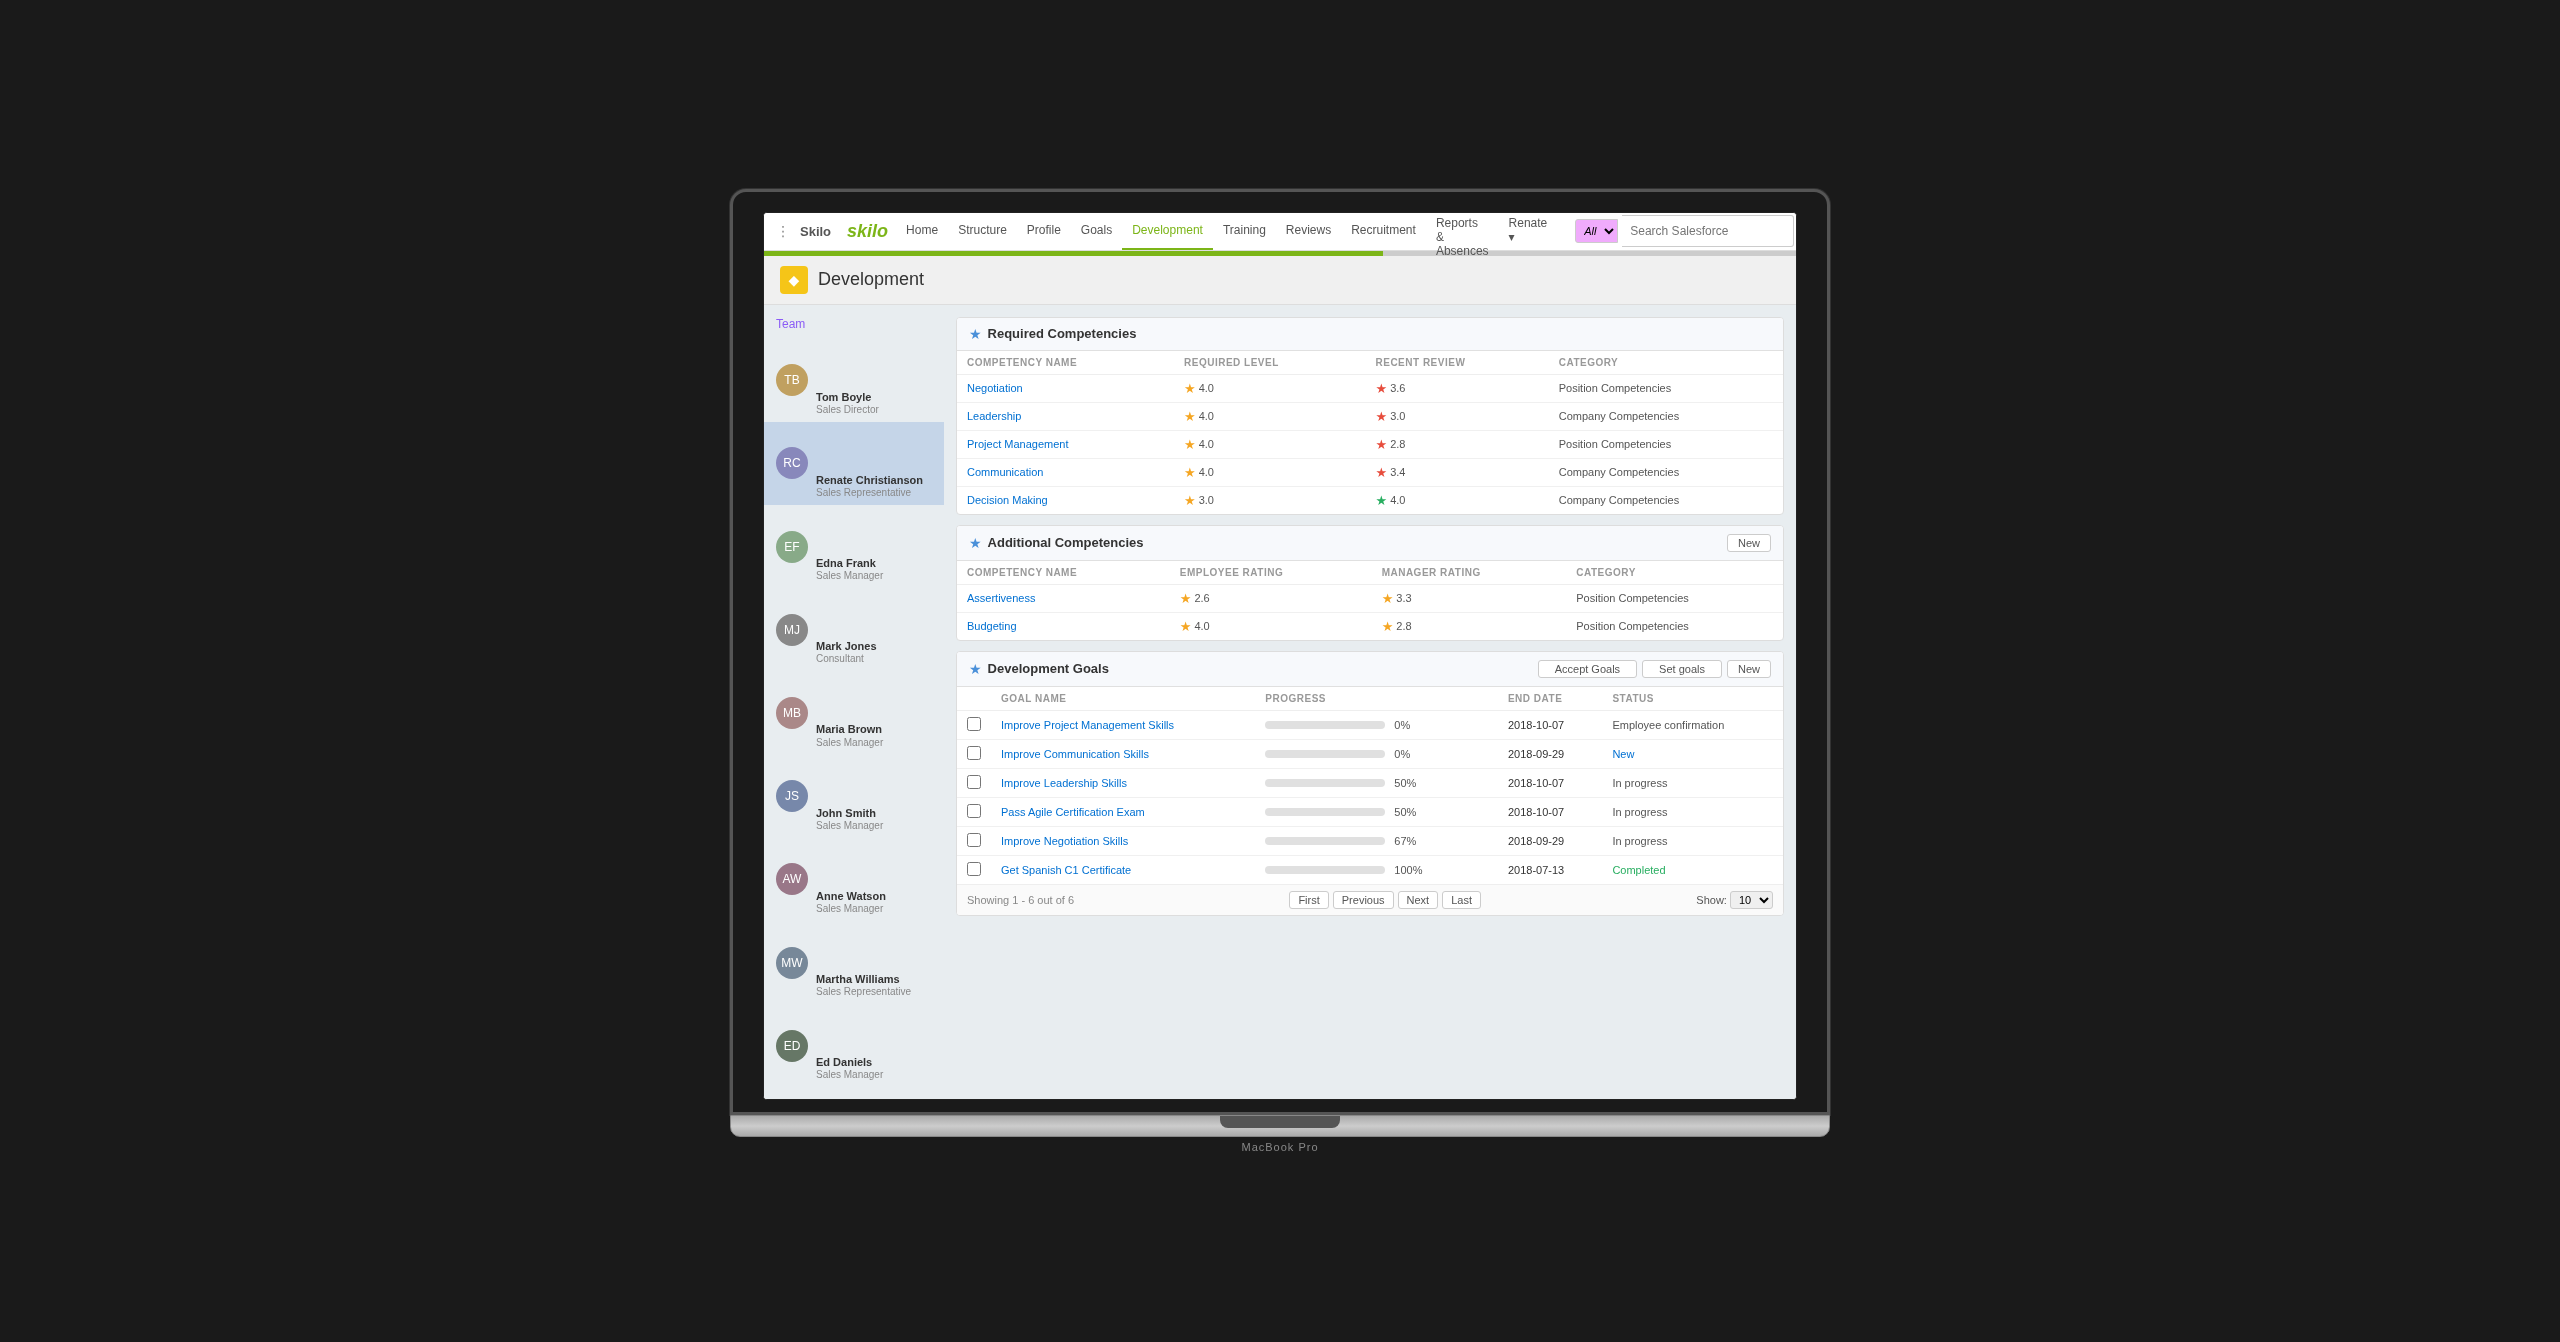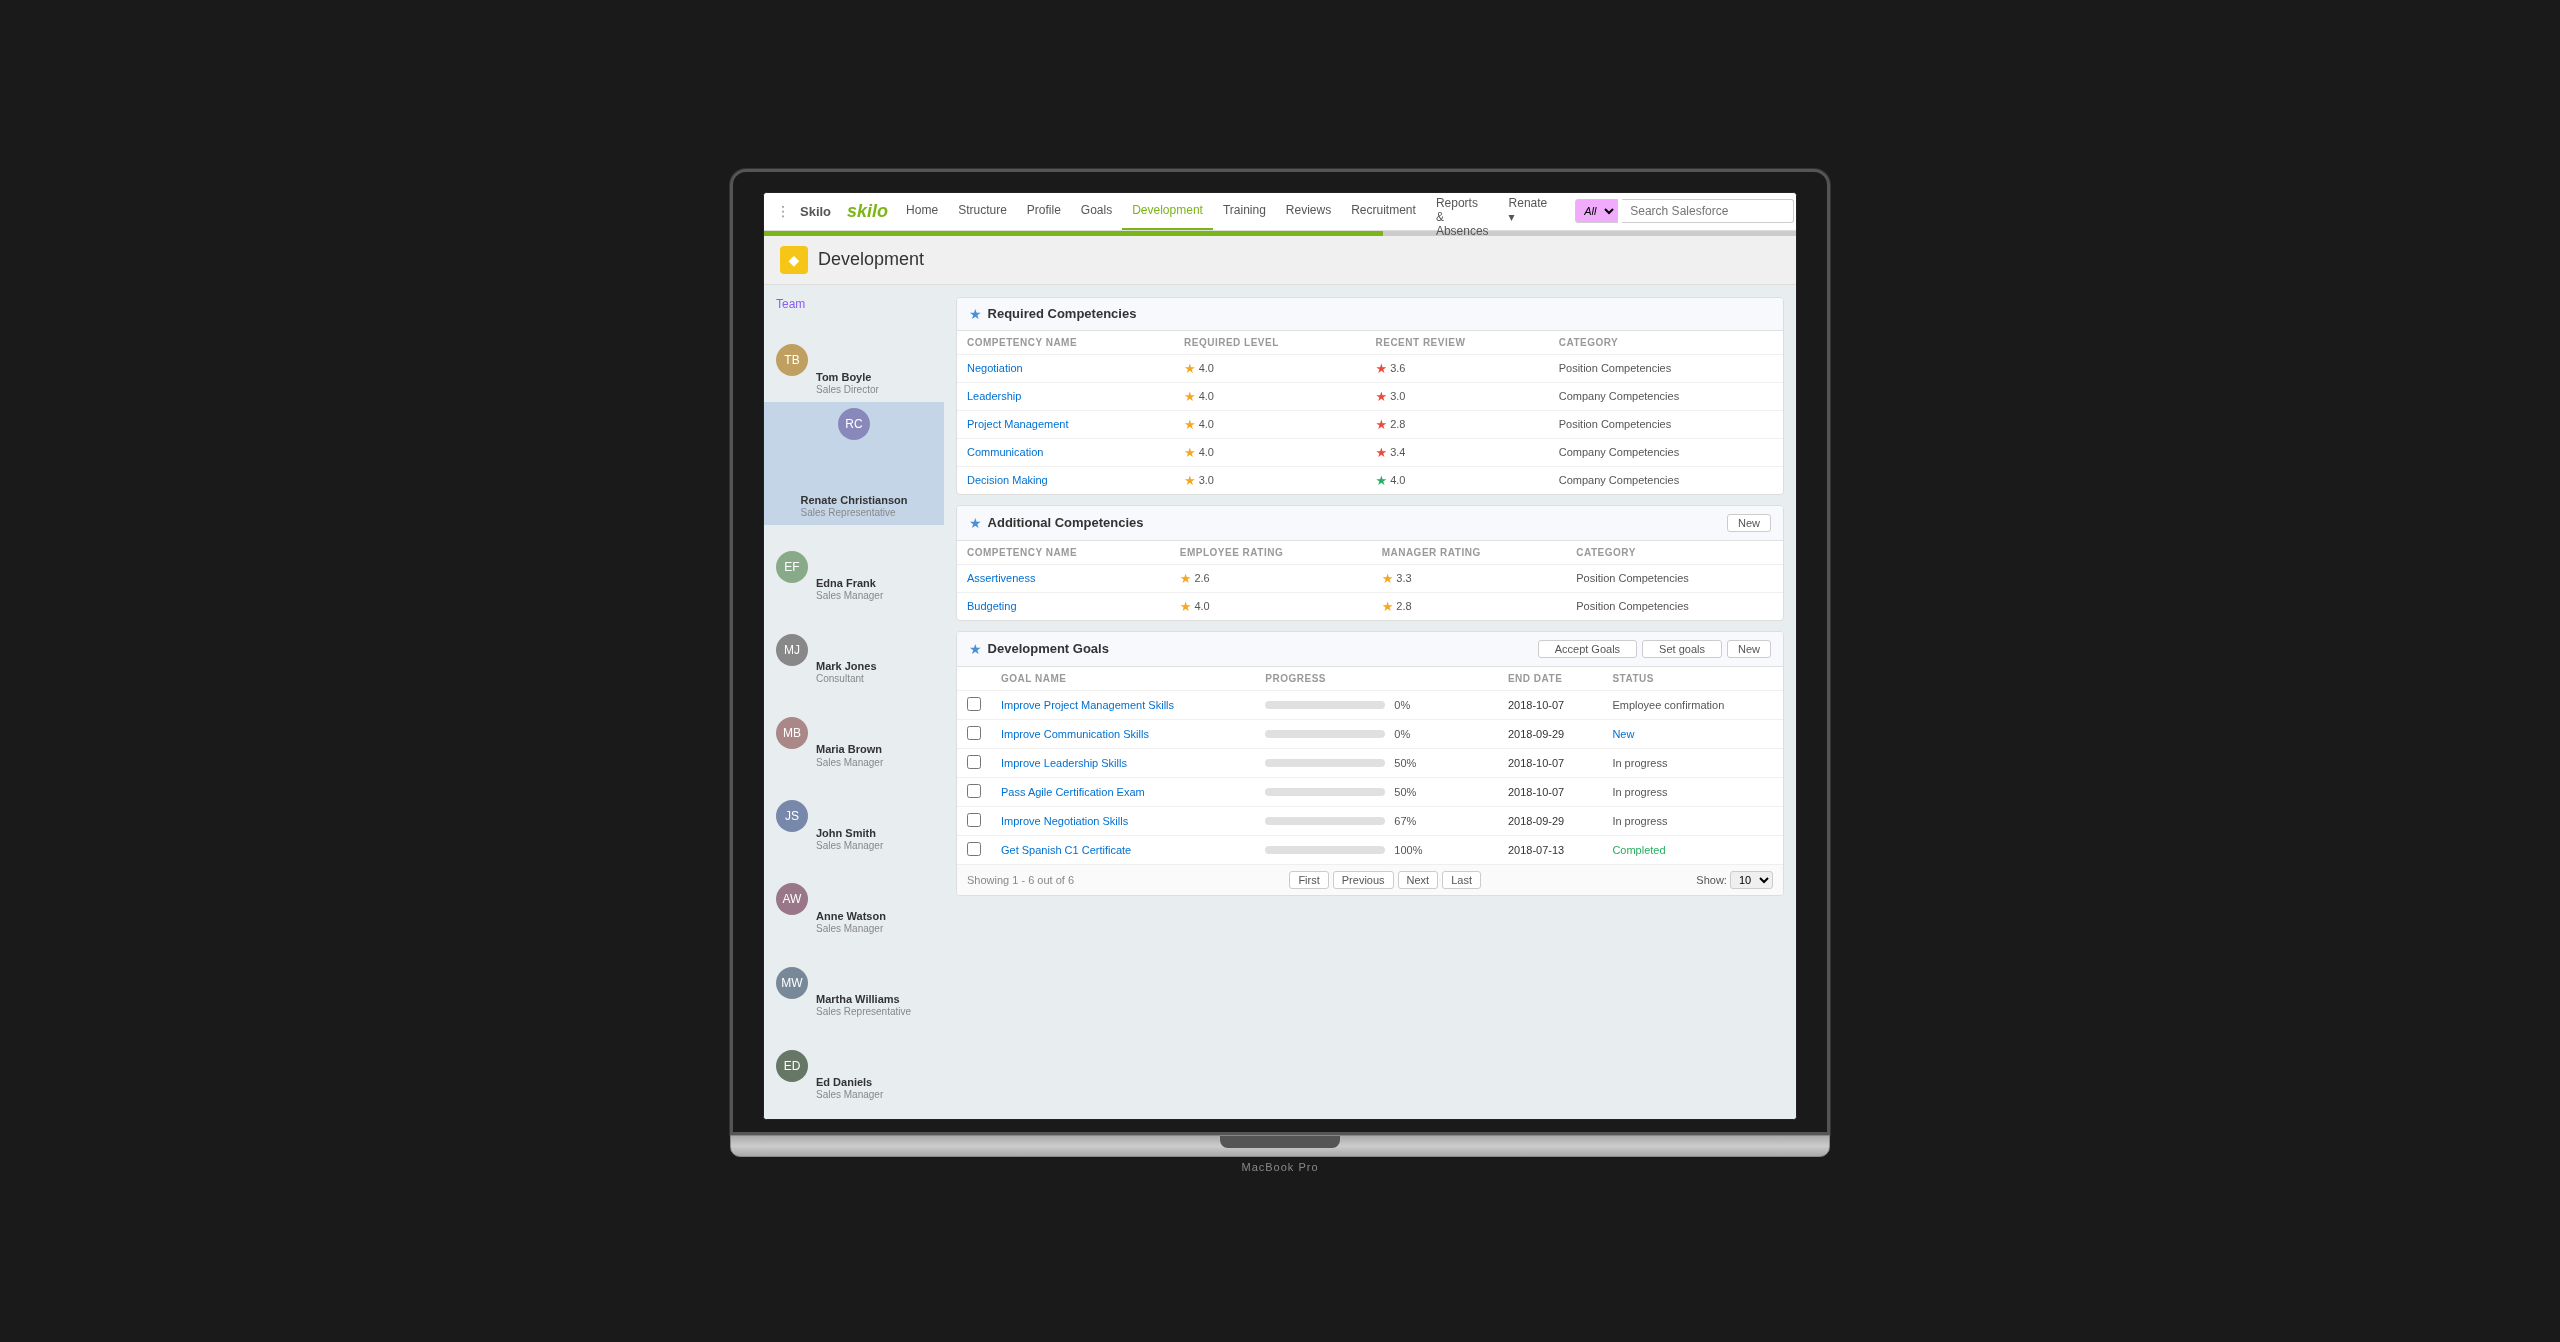--- a/index.html
+++ b/index.html
@@ -95,21 +95,21 @@
       font-size: 11px;
       border: 1px solid #ccc;
       border-radius: 3px 0 0 3px;
       padding: 2px 4px;
       height: 24px;
       background: #f0abfc;
       font-style: italic;
     }
     .search-bar input {
       flex: 1;
-      height: 24px;
+      height: 32px;
       border: 1px solid #ccc;
       border-left: none;
       border-radius: 0 3px 3px 0;
       padding: 0 8px;
       font-size: 12px;
       color: #999;
     }
 
     
     .sf-bar {
@@ -157,21 +157,20 @@
     }
     .team-member {
       display: flex;
       align-items: center;
       padding: 6px 12px;
       cursor: pointer;
       gap: 8px;
     }
     .team-member.active {
       background: #c5d5e8;
-      flex-direction: column;
     }
     .member-avatar {
       width: 32px; height: 32px;
       border-radius: 50%;
       background: #bbb;
       flex-shrink: 0;
       overflow: hidden;
       display: flex; align-items: center; justify-content: center;
       font-size: 12px;
       color: #fff;

